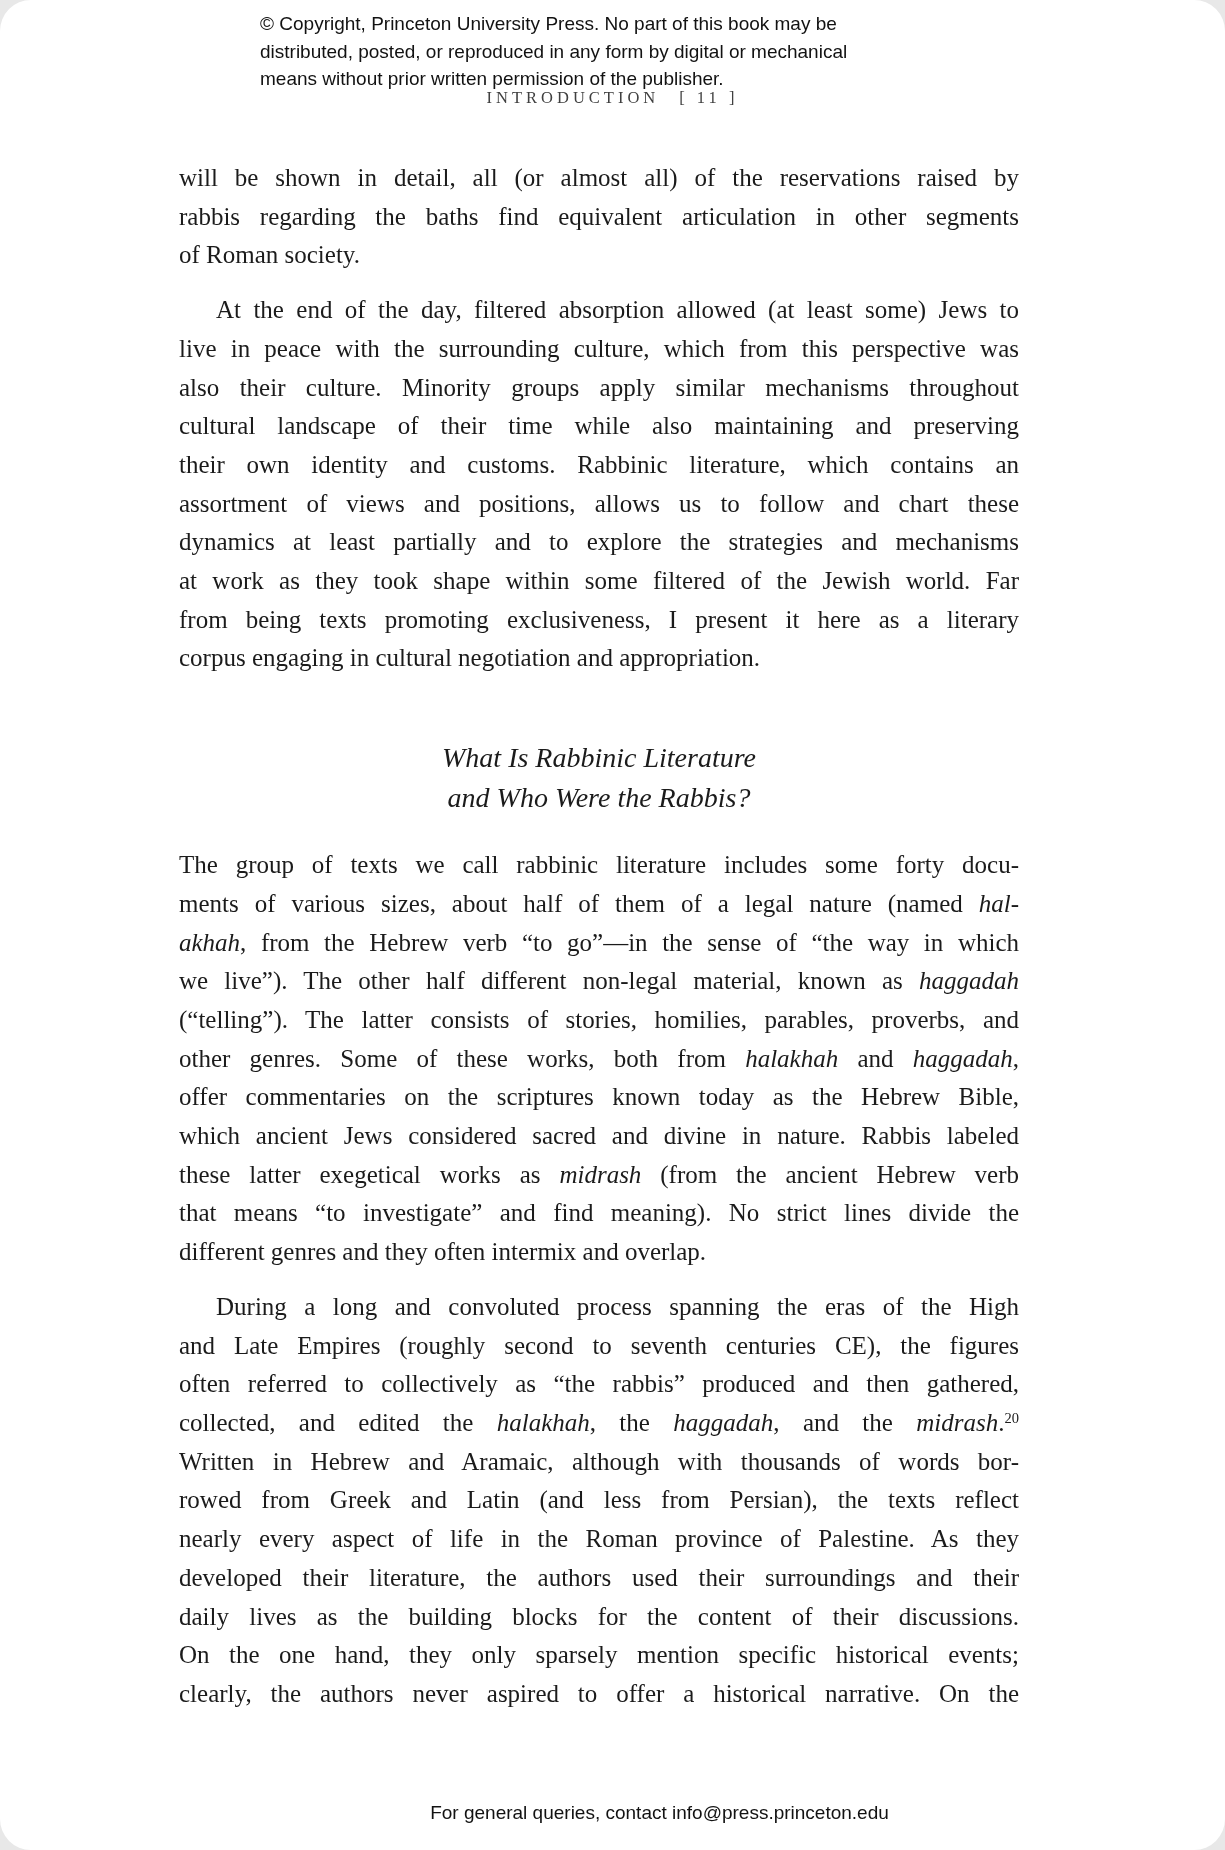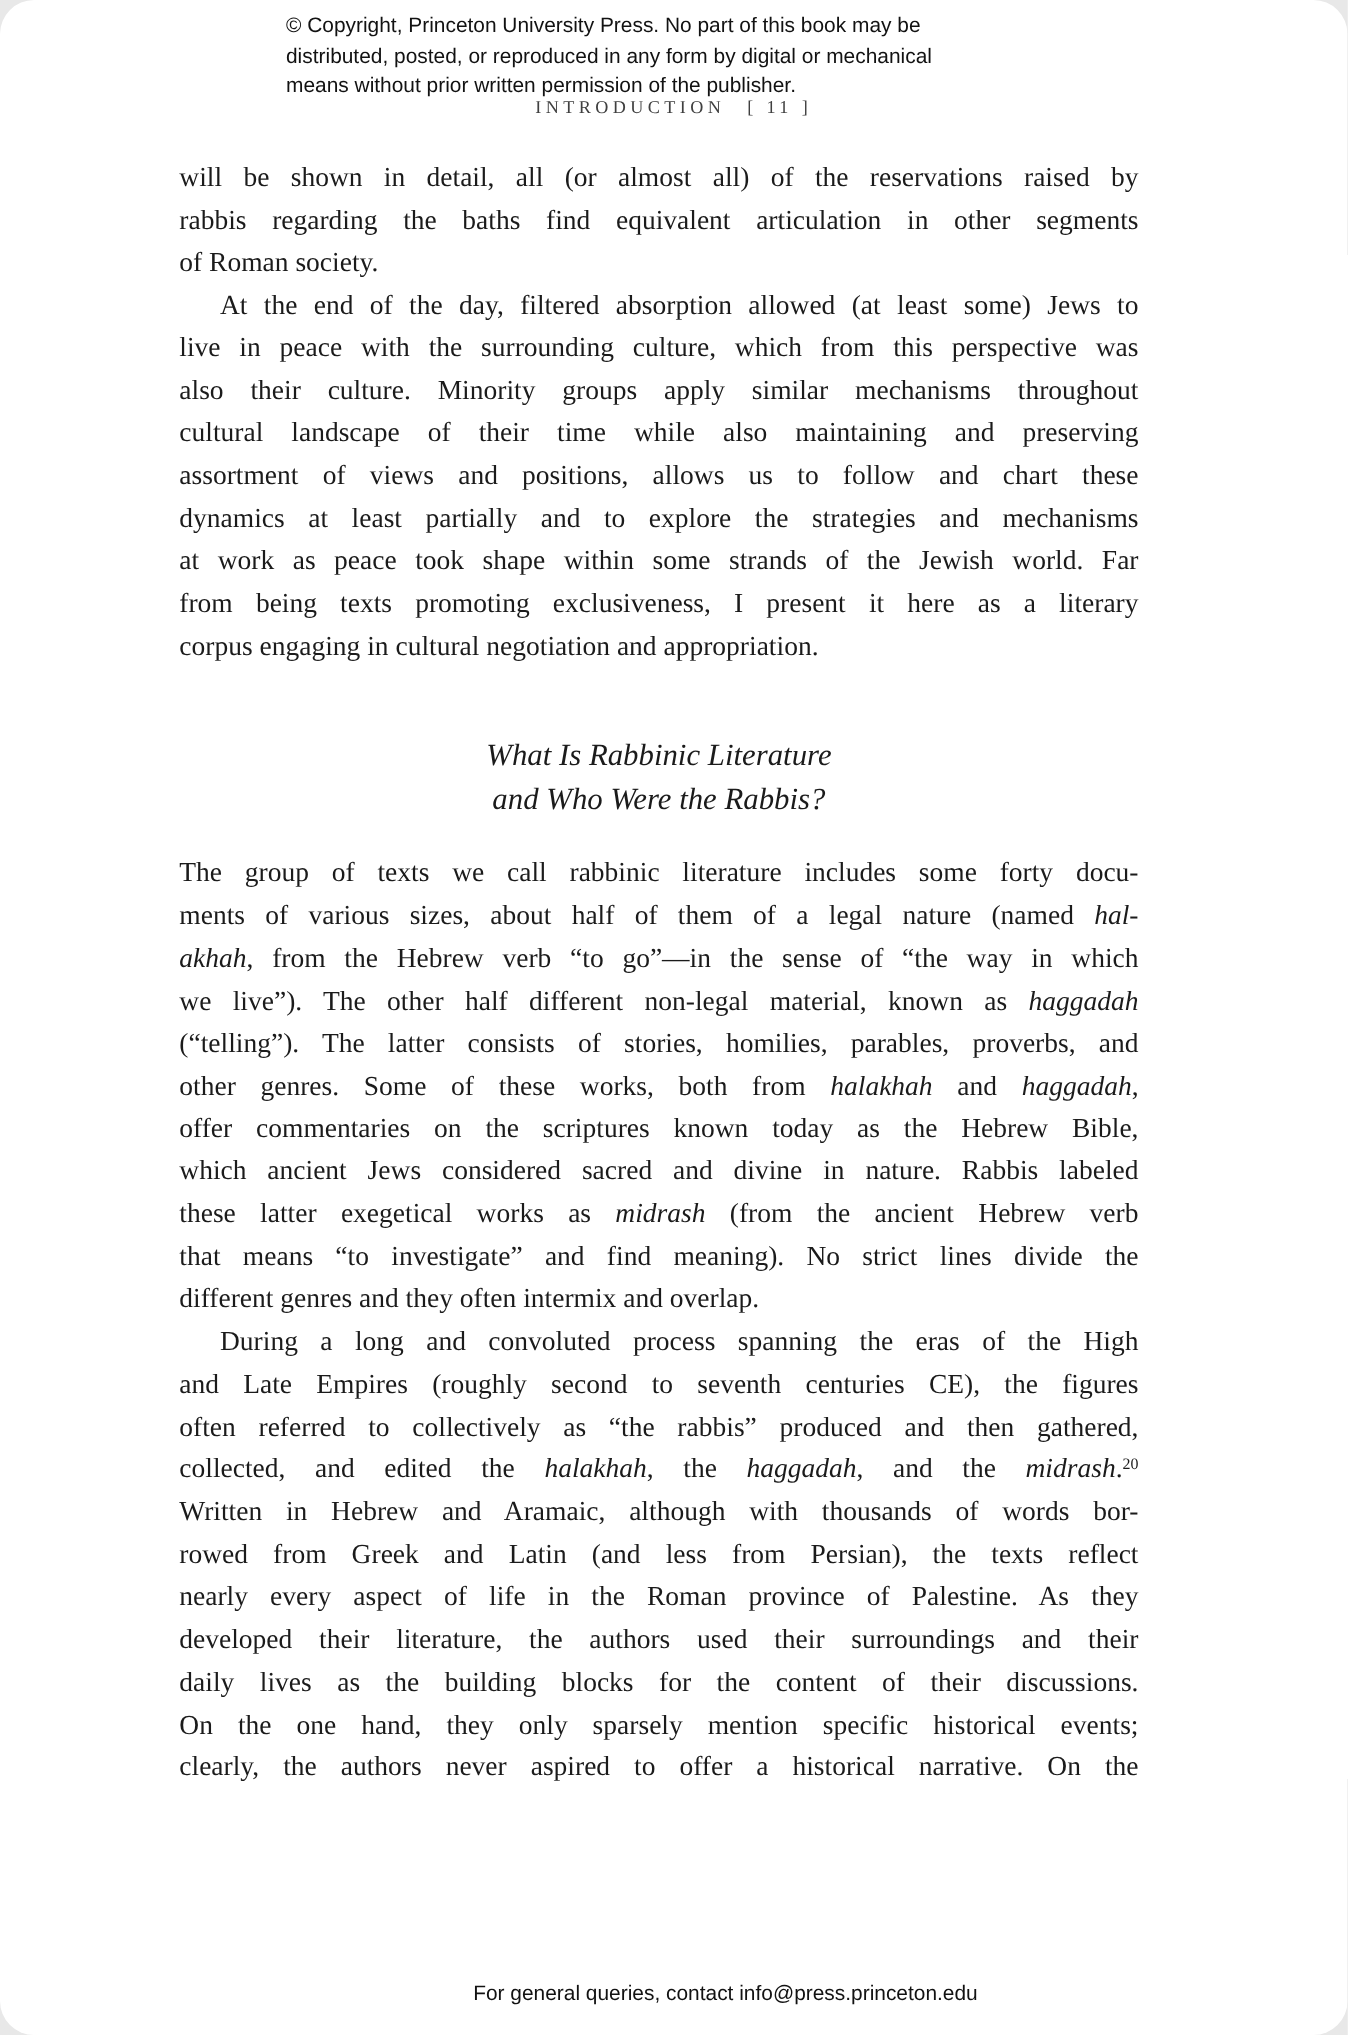--- a/index.html
+++ b/index.html
@@ -36,21 +36,21 @@
   }
   .running-head .pagenum { margin-left: 20px; }
   .body-block {
     position: absolute;
     left: 163px;
     top: 143px;
     width: 872px;
     font-size: 25px;
     line-height: 38.7px;
   }
-  .para { margin: 0; }
+  .para { margin: 16px; }
   .line {
     white-space: nowrap;
     text-align: justify;
     text-align-last: justify;
   }
   .line.endline { text-align-last: left; }
   .line.indent { padding-left: 37px; }
   .line sup {
     font-size: 0.58em;
     line-height: 0;
@@ -96,23 +96,24 @@
         <div class="para">
           <div class="line"><span>will be shown in detail, all (or almost all) of the reservations raised by</span></div>
           <div class="line"><span>rabbis regarding the baths find equivalent articulation in other segments</span></div>
           <div class="line endline"><span>of Roman society.</span></div>
         </div>
         <div class="para">
           <div class="line indent"><span>At the end of the day, filtered absorption allowed (at least some) Jews to</span></div>
           <div class="line"><span>live in peace with the surrounding culture, which from this perspective was</span></div>
           <div class="line"><span>also their culture. Minority groups apply similar mechanisms throughout</span></div>
           <div class="line"><span>cultural landscape of their time while also maintaining and preserving</span></div>
+          <div class="line"><span>their own identity and customs. Rabbinic literature, which contains an</span></div>
           <div class="line"><span>assortment of views and positions, allows us to follow and chart these</span></div>
           <div class="line"><span>dynamics at least partially and to explore the strategies and mechanisms</span></div>
-          <div class="line"><span>at work as peace took shape within some strands of the Jewish world. Far</span></div>
+          <div class="line"><span>at work as they took shape within some filtered of the Jewish world. Far</span></div>
           <div class="line"><span>from being texts promoting exclusiveness, I present it here as a literary</span></div>
           <div class="line endline"><span>corpus engaging in cultural negotiation and appropriation.</span></div>
         </div>
       </div>
 
     <div class="section-heading">
       <div>What Is Rabbinic Literature</div>
       <div>and Who Were the Rabbis?</div>
     </div>
 

